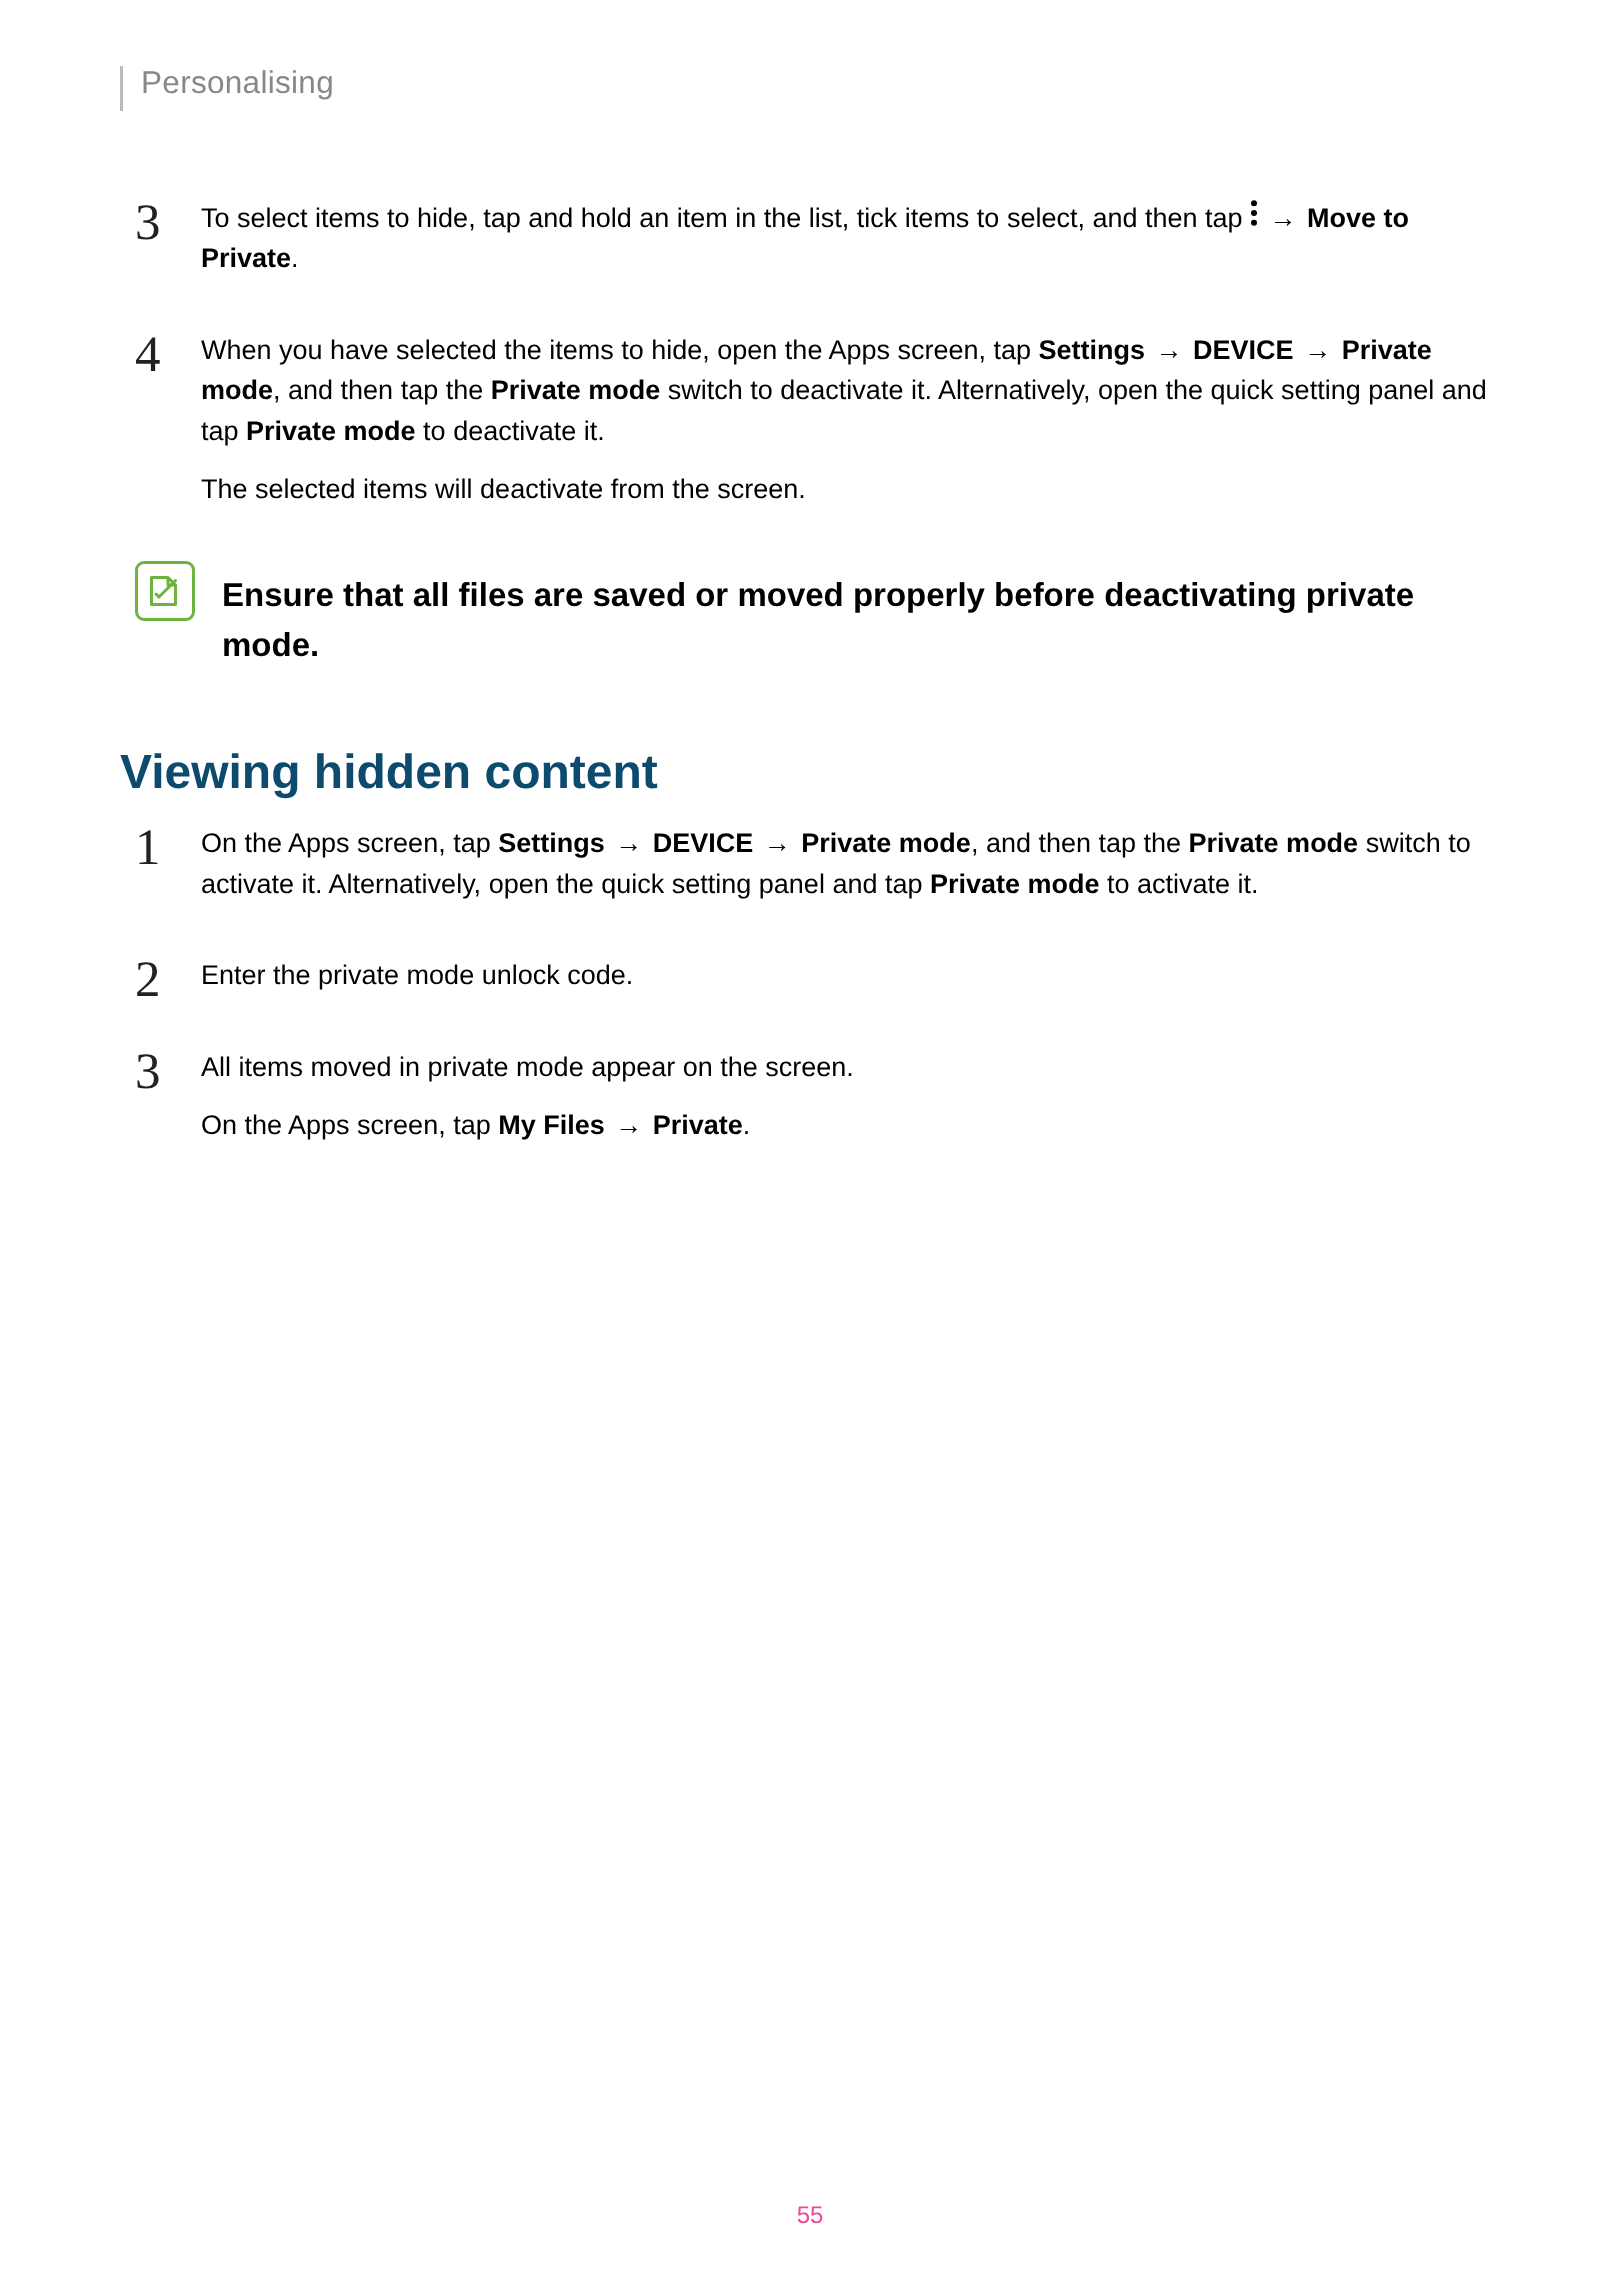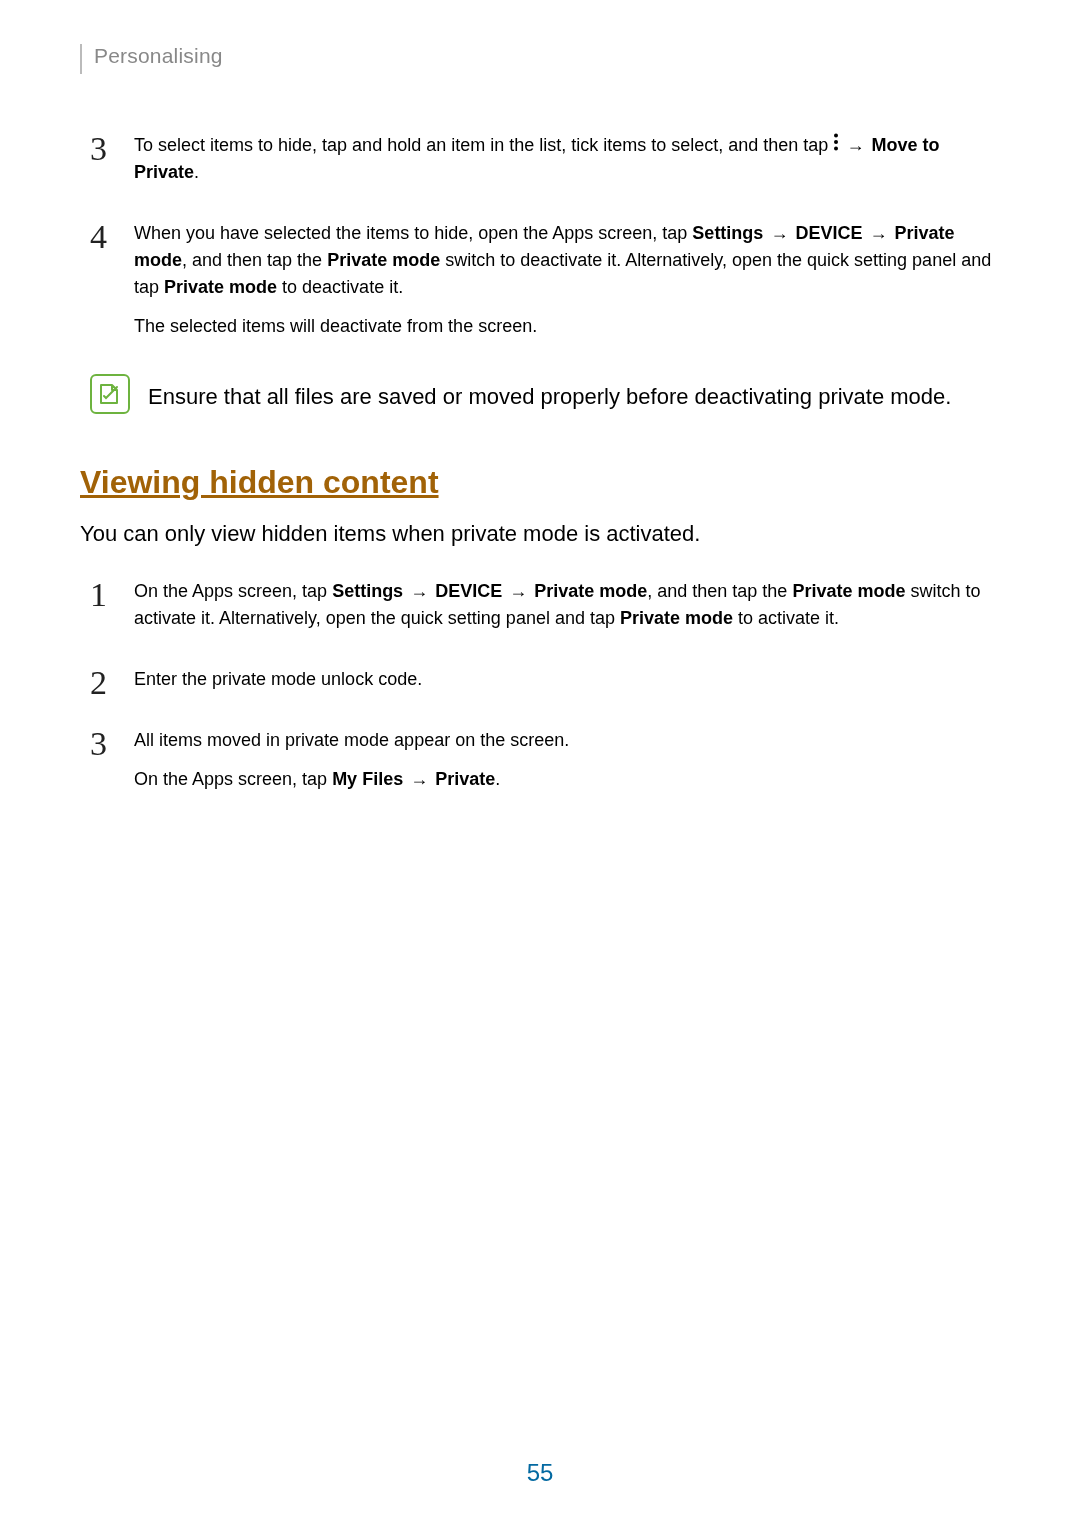--- a/index.html
+++ b/index.html
@@ -14,24 +14,24 @@
   .step-body { font-size: 18px; line-height: 1.5; color: #000; flex: 1; }
   .step-body p { margin-bottom: 12px; }
   .bold { font-weight: 700; }
   .arrow { padding: 0 2px; }
   .inline-icon { display: inline-block; vertical-align: baseline; }
   .more-icon-svg { width: 6px; height: 18px; }
   .private-icon-svg { width: 18px; height: 18px; vertical-align: -2px; }
   .notebox { display: flex; align-items: flex-start; gap: 18px; margin-top: 10px; margin-bottom: 50px; padding-left: 10px; }
   .note-icon { width: 40px; height: 40px; border: 2px solid #6db33f; border-radius: 6px; display: flex; align-items: center; justify-content: center; flex-shrink: 0; }
   .note-icon svg { width: 26px; height: 26px; }
-  .note-text { font-size: 22px; line-height: 1.5; padding-top: 6px; }
-  .section-heading { color: #a16207; font-size: 32px; font-weight: 700; margin-bottom: 16px; text-decoration: underline; }
+  .note-text { font-size: 22px; line-height: 1.5; padding-top: 6px; font-weight: bold; }
+  .section-heading { color: #0c4a6e; font-size: 32px; font-weight: 700; margin-bottom: 16px; }
   .section-intro { font-size: 22px; line-height: 1.5; margin-bottom: 28px; }
-  .page-number { position: absolute; bottom: 40px; left: 0; width: 100%; text-align: center; font-size: 24px; color: #0369a1; }
+  .page-number { position: absolute; bottom: 40px; left: 0; width: 100%; text-align: center; font-size: 16px; color: #ec4899; }
 </style>
 </head>
 <body>
 
 <div class="page">
 
   <div class="header">
     <div class="header-rule"></div>
     <div class="header-title">Personalising</div>
   </div>
@@ -67,21 +67,20 @@
     <div class="note-icon">
       <svg viewBox="0 0 26 26">
           <path d="M4 22 L4 4 L15 4 L15 9 L20 9 L20 22 Z M15 4 L20 9" fill="none" stroke="#6db33f" stroke-width="2" stroke-linejoin="round"></path>
           <path d="M20 6 L9 17 L7 15" fill="none" stroke="#6db33f" stroke-width="2" stroke-linecap="round"></path>
         </svg>
     </div>
     <div class="note-text">Ensure that all files are saved or moved properly before deactivating private mode.</div>
   </div>
 
   <h2 class="section-heading">Viewing hidden content</h2>
-  <p class="section-intro">You can only view hidden items when private mode is activated.</p>
 
   <div class="step-list">
 
     <div class="step">
       <div class="step-num">1</div>
       <div class="step-body">
         <p>
           <span>On the Apps screen, tap </span><span class="bold">Settings</span><span class="arrow"> → </span><span class="bold">DEVICE</span><span class="arrow"> → </span><span class="bold">Private mode</span><span>, and then tap the </span><span class="bold">Private mode</span><span> switch to activate it. Alternatively, open the quick setting panel and tap </span><span class="bold">Private mode</span><span> to activate it.</span>
         </p>
       </div>

